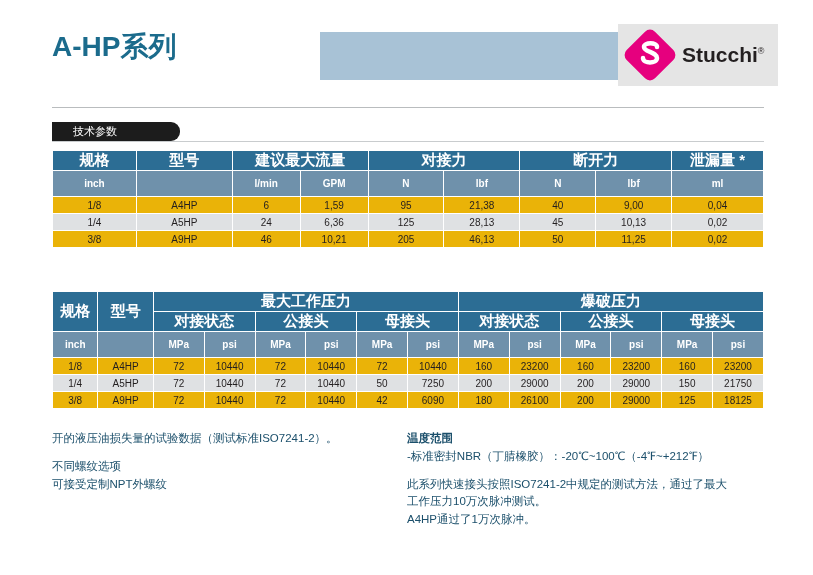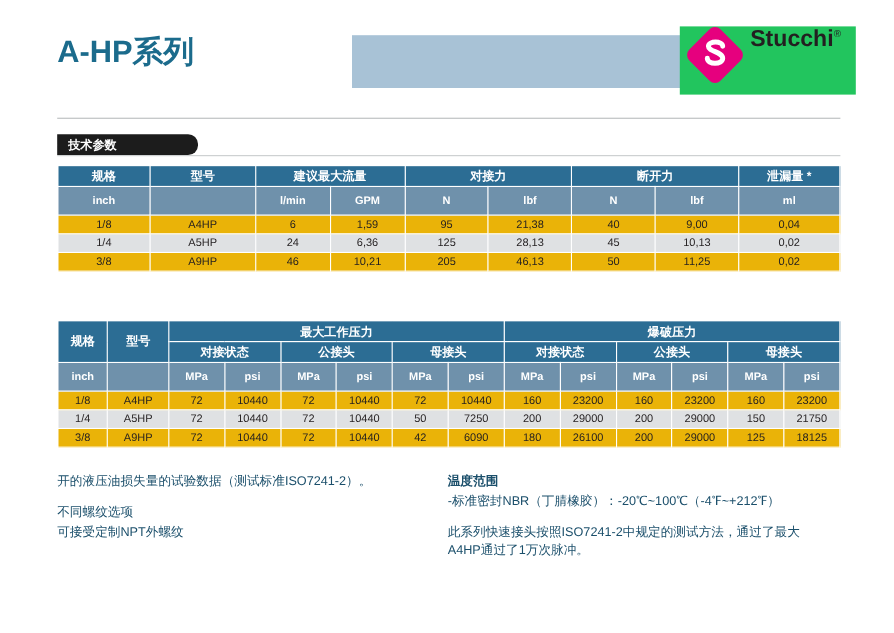--- a/index.html
+++ b/index.html
@@ -19,60 +19,60 @@
     position:absolute; left:52px; top:28px;
     font-size:28px; font-weight:bold; color:#1b6b8c;
     letter-spacing:0px;
   }
   .header-bar {
     position:absolute; left:320px; top:32px; width:443px; height:48px;
     background:#a8c2d6;
   }
   .logo-wrap {
     position:absolute; left:618px; top:24px; width:160px; height:62px;
-    background:#22c55e; display:flex; align-items:flex-start; gap:6px;
+    background:#e5e5e5; display:flex; align-items:center; gap:6px;
     padding-left:6px;
   }
   .logo-mark { width:52px; height:52px; position:relative; }
   .logo-text {
     font-size:21px; font-weight:bold; color:#231f20; letter-spacing:0px;
   }
   .logo-reg { font-size:9px; vertical-align:super; font-weight:normal; }
 
   .rule {
     position:absolute; left:52px; top:107px; width:712px; height:1px;
     background:#b9bcbe;
   }
 
   
   .section-tab {
     position:absolute; left:52px; top:122px; height:19px; width:128px;
-    background:#1c1c1c; color:#ffffff; font-size:11px; font-weight:bold;
-    display:flex; align-items:center; padding-left:10px;
+    background:#1c1c1c; color:#ffffff; font-size:11px; font-weight:normal;
+    display:flex; align-items:center; padding-left:21px;
     border-radius:0 9px 9px 0;
   }
   .section-rule {
     position:absolute; left:52px; top:141px; width:712px; height:1px;
     background:#c9ccce;
   }
 
   
   table { border-collapse: collapse; }
   .tbl {
     position:absolute; font-size:10px;
   }
   .tbl th, .tbl td {
     border: 1px solid #ffffff;
     padding: 0;
     text-align:center;
     vertical-align: middle;
     height: 17px;
   }
   .hdr1 th {
-    background:#2c6d94; color:#ffffff; font-weight:bold; font-size:11px;
+    background:#2c6d94; color:#ffffff; font-weight:bold; font-size:15px;
     height:19px;
   }
   .hdr2 th {
     background:#6f91ab; color:#ffffff; font-weight:bold; font-size:10px;
     height:26px;
   }
   .r-light td { background:#eab308; color:#231f20;margin-top:48px; }
   .r-dark  td { background:#dfe1e3; color:#231f20; }
 
   
@@ -301,17 +301,18 @@
       <div>开的液压油损失量的试验数据（测试标准ISO7241-2）。</div>
       <div class="note-gap"></div>
       <div>不同螺纹选项</div>
       <div>可接受定制NPT外螺纹</div>
     </div>
     <div class="note-right">
       <div class="note-h">温度范围</div>
       <div>-标准密封NBR（丁腈橡胶）：-20℃~100℃（-4℉~+212℉）</div>
       <div class="note-gap"></div>
       <div>此系列快速接头按照ISO7241-2中规定的测试方法，通过了最大</div>
+      <div>工作压力10万次脉冲测试。</div>
       <div>A4HP通过了1万次脉冲。</div>
     </div>
   </div>
 
 </div>
 
 </body></html>

